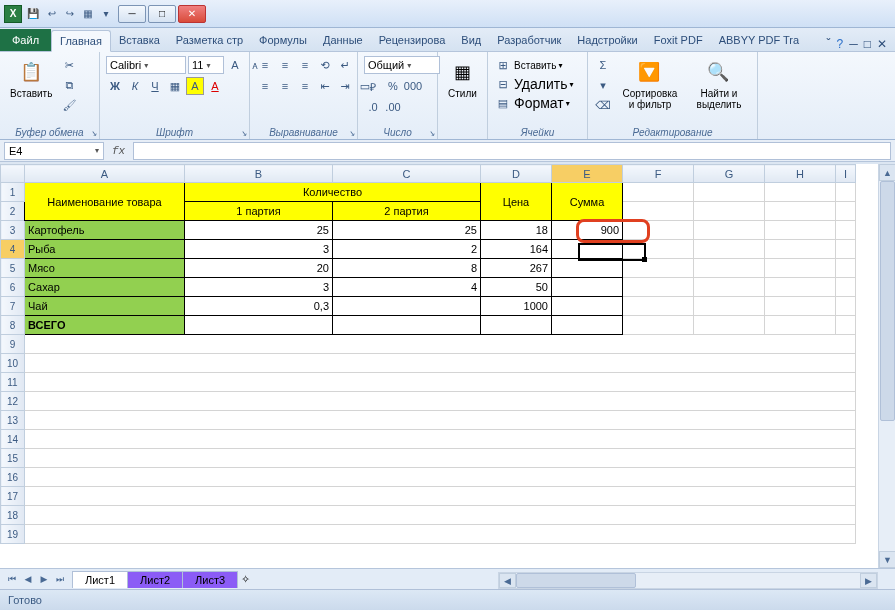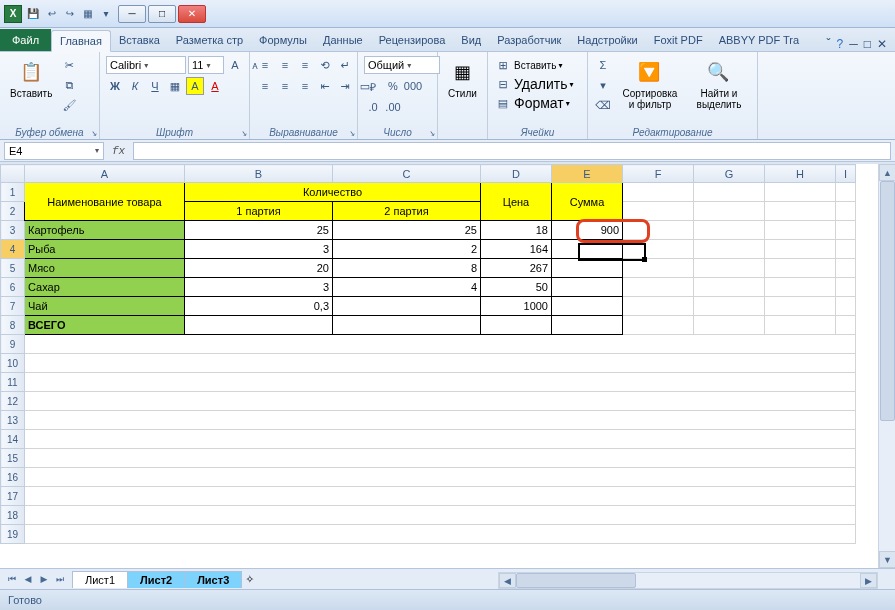--- a/index.html
+++ b/index.html
@@ -68,21 +68,21 @@
 .data-border { border:1px solid #000 !important;}
 .selE3 { position:absolute; border:3px solid #e04020; border-radius:8px; pointer-events:none;}
 .sel-cursor { position:absolute; border:2px solid #000; pointer-events:none;}
 .sel-cursor::after { content:""; position:absolute; right:-3px; bottom:-3px; width:5px; height:5px; background:#000;}
 
 
 .sheet-tabs { position:absolute; bottom:21px; left:0; right:0; height:21px; background:#e3ecf7; display:flex; align-items:center; font-size:11px; border-top:1px solid #b5c5db;}
 .nav-arrows { display:flex; gap:0; padding:0 4px;}
 .nav-arrows .na { width:16px; height:16px; display:flex; align-items:center; justify-content:center; font-size:9px; color:#4a6a94;}
 .stab { padding:2px 12px; background:#fff; border:1px solid #b0c0d8; border-bottom:none; margin-right:-1px;}
-.stab.inactive { background:#7dd3fc;font-weight:bold;}
+.stab.inactive { background:#8b5cf6;}
 .scroll-h { position:absolute; right:17px; bottom:21px; width:380px; height:17px; background:#e7eef7; display:flex; border:1px solid #c9d5e4;}
 .scroll-h .thumb { height:15px; width:120px; background:#cdd9e9; border:1px solid #b0c0d8; border-radius:2px; margin:0;}
 .scroll-h .arr { height:15px;}
 
 .status { position:absolute; bottom:0; left:0; right:0; height:21px; background:linear-gradient(#dce8f5,#cbdaec); border-top:1px solid #b0c0d8; display:flex; align-items:center; font-size:11px; padding:0 8px; color:#3b5a82;}
 .status .right { margin-left:auto; display:flex; gap:6px; align-items:center;}
 .viewbtn { width:20px; height:16px; border:1px solid #b0c0d8; background:#eef4fb;}
 .zoom-slider { width:100px; height:4px; background:#b0c0d8; position:relative;}
 .zoom-slider .knob { width:8px; height:12px; background:#eef4fb; border:1px solid #8ca0be; position:absolute; left:46px; top:-4px;}
 </style>

